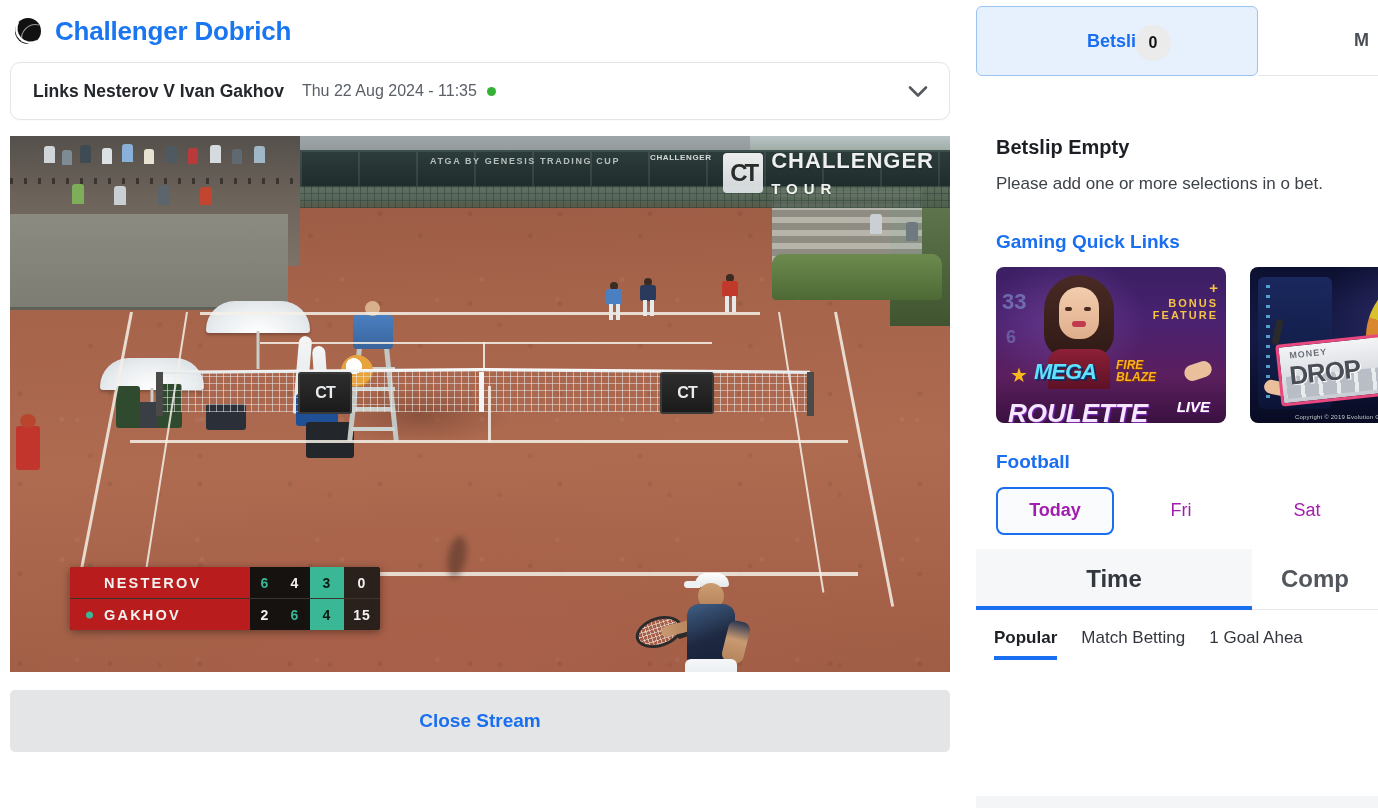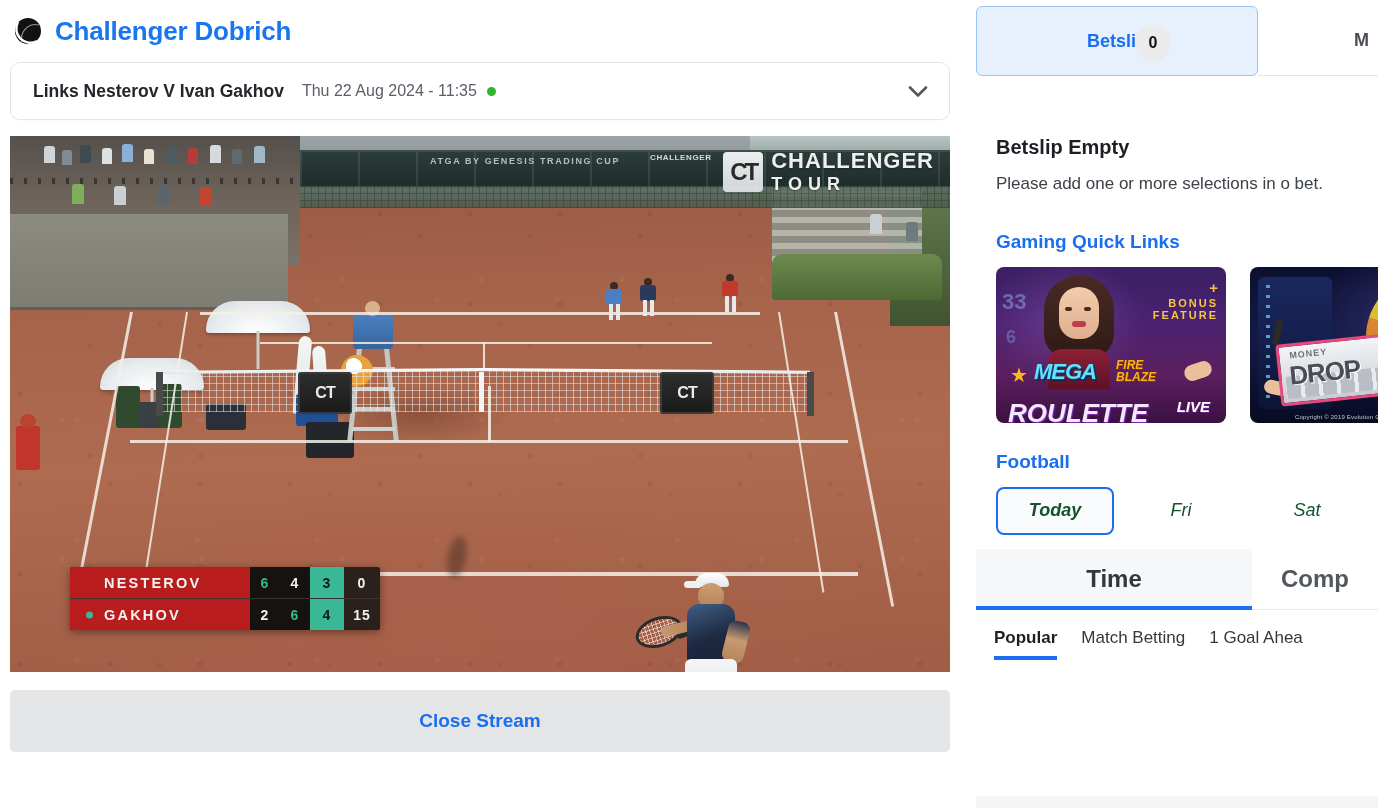--- a/index.html
+++ b/index.html
@@ -253,21 +253,21 @@
   }
   .wm-mark {
     width:40px; height:40px; border-radius:4px;
     background: linear-gradient(180deg,#fdfdfd,#dfe3e6);
     display:flex; align-items:center; justify-content:center;
     color:#2b2b2b; font-size:24px; font-weight:bold; letter-spacing:-3px;
     font-family:"Liberation Sans", sans-serif;
   }
   .wm-text { color:#ffffff; line-height:1; text-shadow: 0 1px 2px rgba(0,0,0,.35); }
   .wm-text .l1 { font-size:22px; font-weight:bold; letter-spacing:1px; }
-  .wm-text .l2 { font-size:18px; font-weight:bold; letter-spacing:6px; margin-top:3px; }
+  .wm-text .l2 { font-size:15px; font-weight:bold; letter-spacing:6px; margin-top:9px; }
 
   
   .scoreboard {
     position:absolute; left:60px; bottom:42px;
     background: #16120f;
     border-radius: 3px;
     display: grid;
     grid-template-columns: 180px 30px 30px 34px 36px;
     overflow: hidden;
     box-shadow: 0 2px 8px rgba(0,0,0,.4);
@@ -413,21 +413,21 @@
     border-radius:9px; background:#e9bf9c; transform: rotate(12deg); }
   .t2-copy { position:absolute; left:0; right:0; bottom:3px; text-align:center;
     color:#c9cbd0; font-size:6px; letter-spacing:.2px; }
 
   
   .fb-head { margin-top:28px; font-size:19px; font-weight:bold; color:#1a6ef0; }
   .day-tabs { display:flex; align-items:center; gap:8px; margin-top:14px; }
   .day-pill {
     height:48px; min-width:118px; padding:0 12px;
     display:flex; align-items:center; justify-content:center;
-    font-size:18px; color:#14532d; cursor:pointer;font-style:italic;
+    font-size:18px; color:#a21caf; cursor:pointer;
   }
   .day-pill.active {
     border:2px solid #1a6ef0; border-radius:8px; font-weight:bold;
     background:#fafbfc;
   }
 
   .sort-tabs { display:flex; margin-top:14px; border-bottom:1px solid #e6e8eb; }
   .sort-tab {
     height:60px; display:flex; align-items:center; justify-content:center;
     font-size:24px; font-weight:bold; color:#52575e; cursor:pointer; position:relative;

